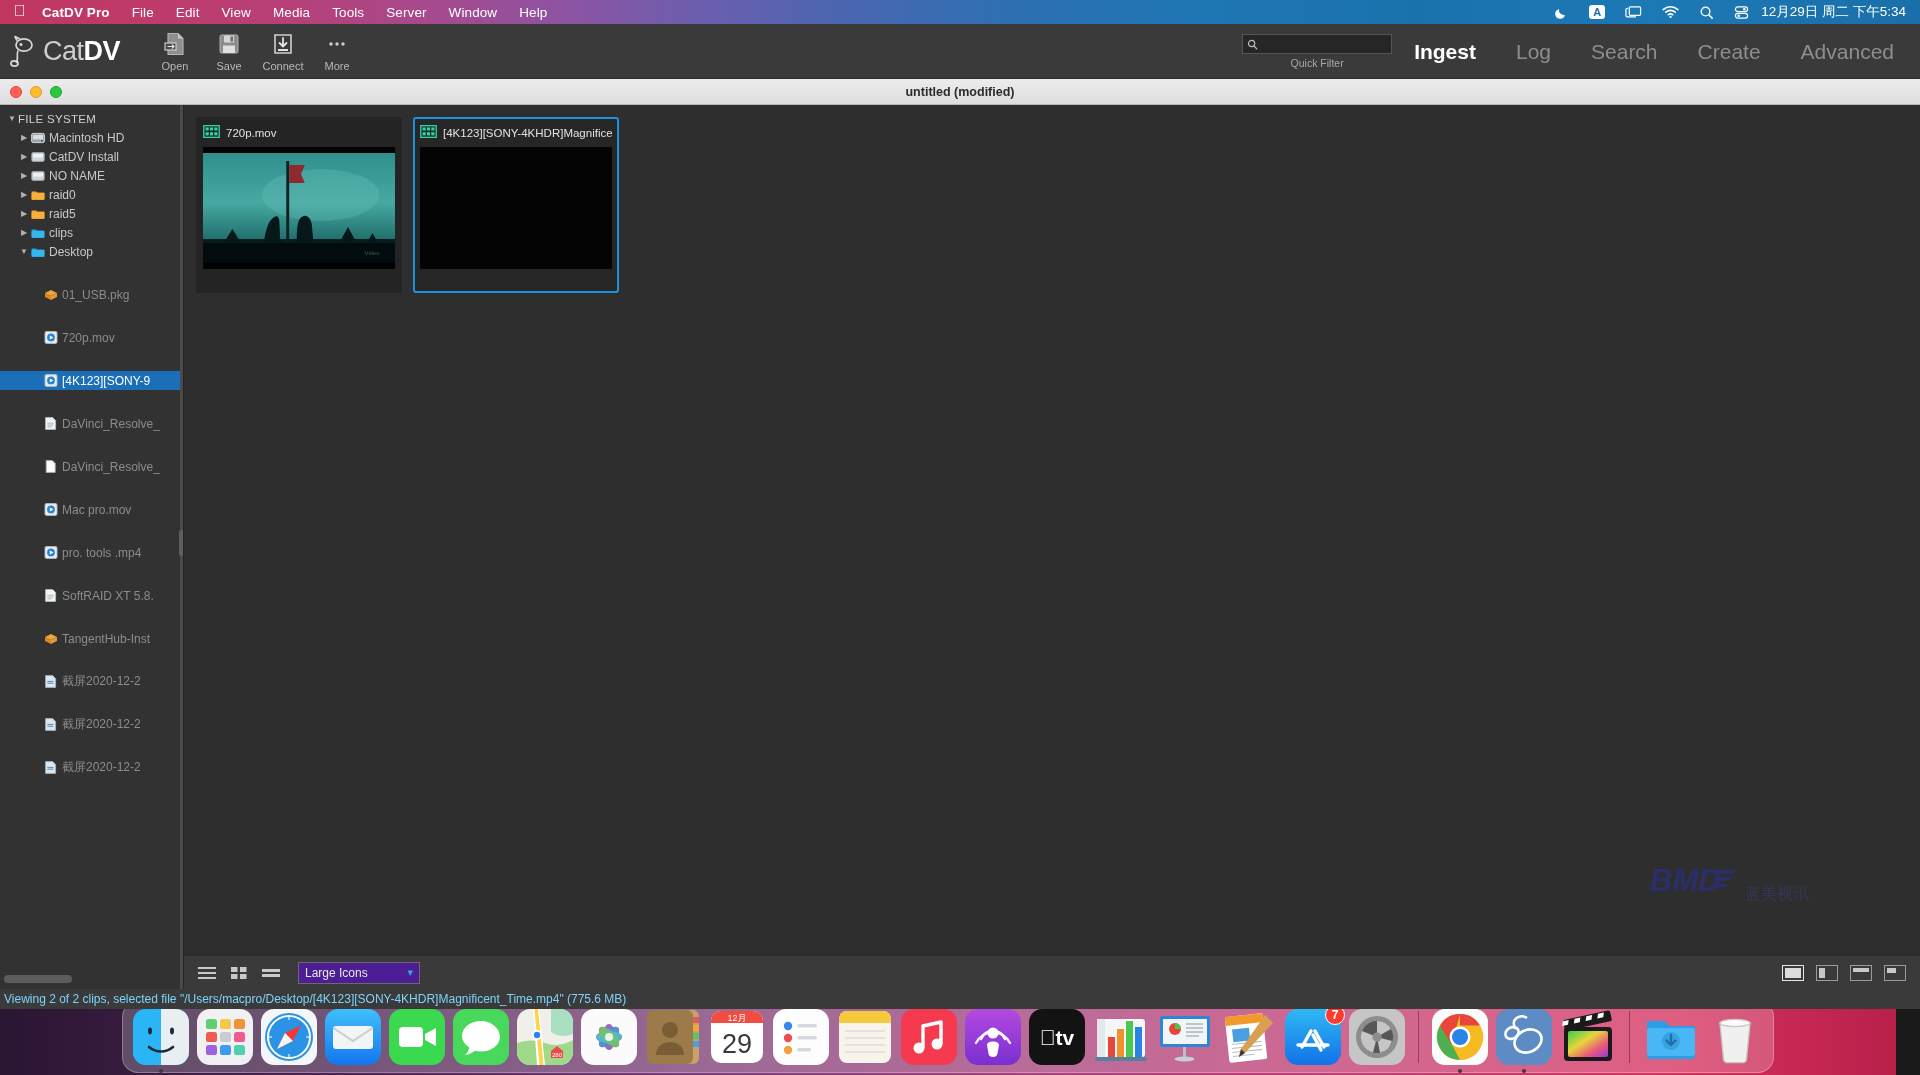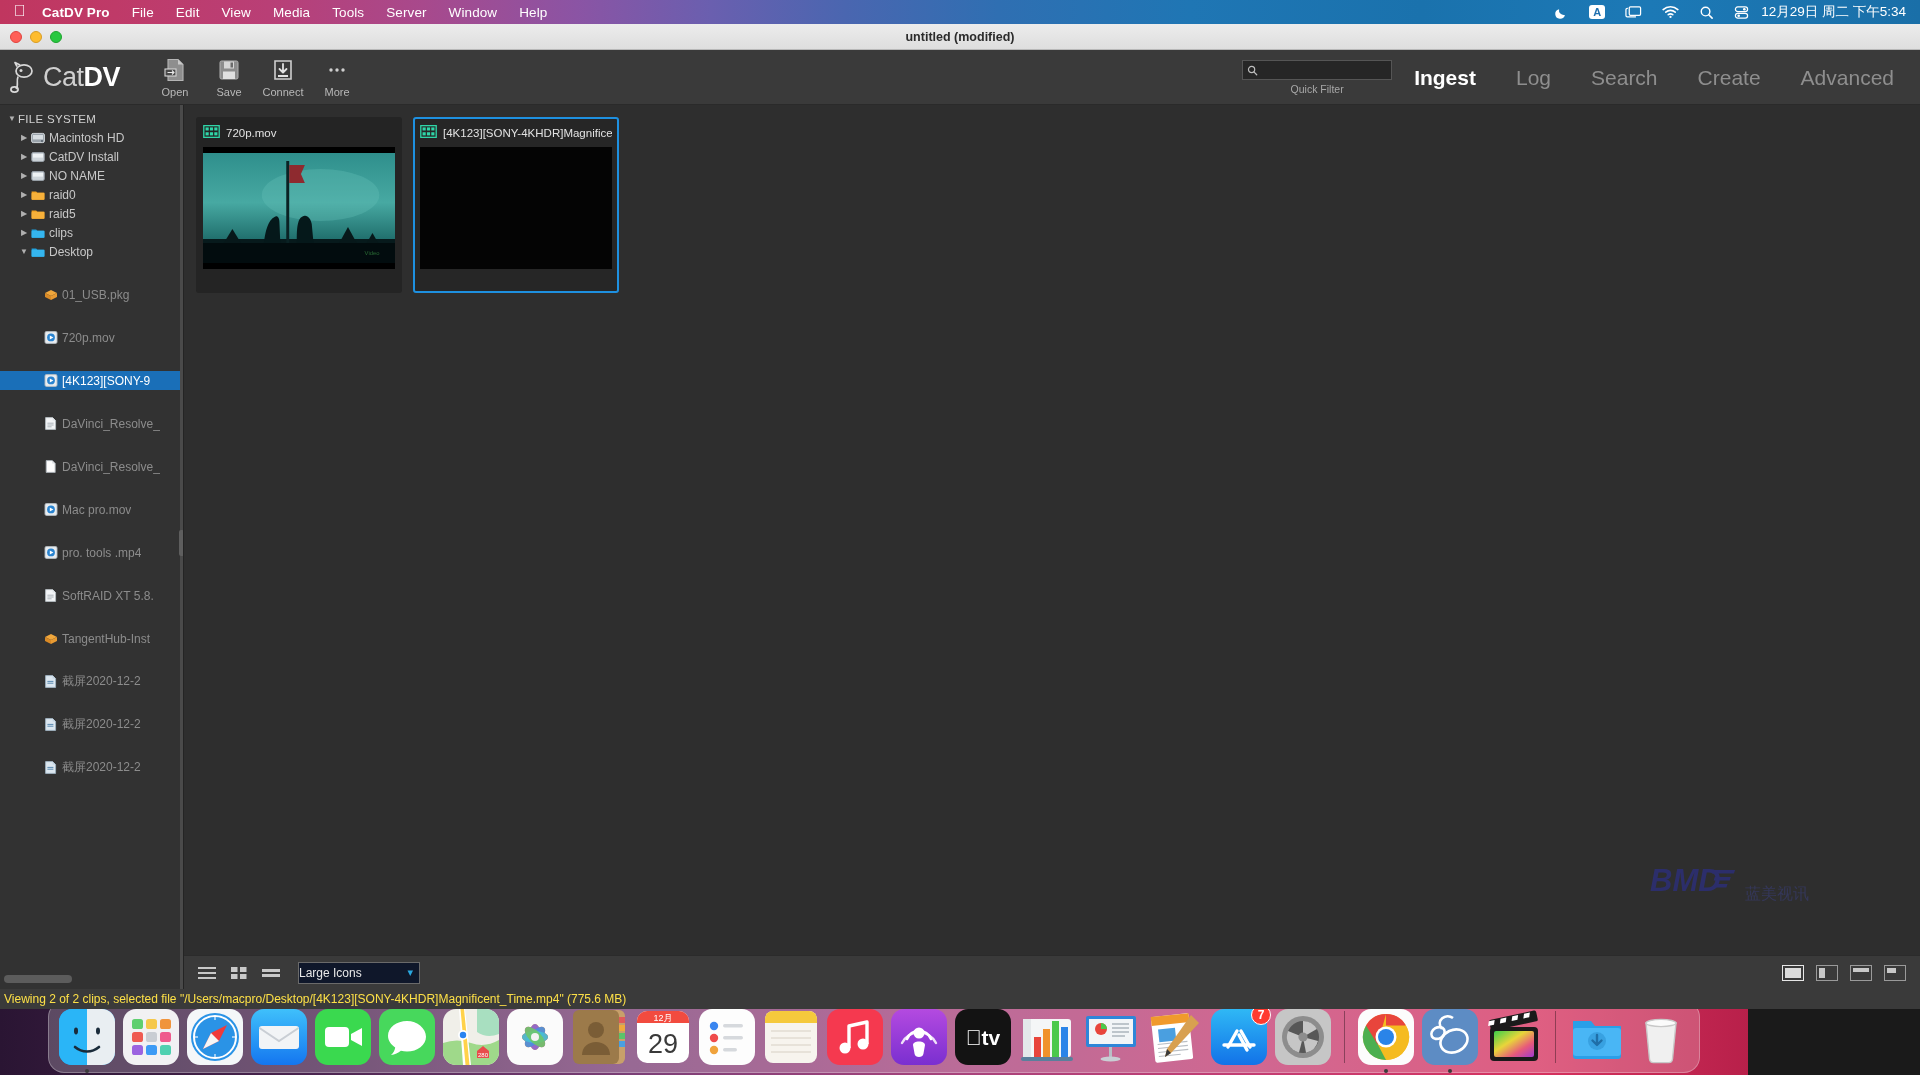--- a/index.html
+++ b/index.html
@@ -190,40 +190,40 @@
   
   #bottombar {
     height: 34px; background: #3a3a3a; border-top: 1px solid #2b2b2b;
     display: flex; align-items: center; padding: 0 10px; position: relative;
   }
   .vbtn {
     width: 26px; height: 22px; margin-right: 6px;
     display: flex; align-items: center; justify-content: center; cursor: default;
   }
   #viewmode-select {
-    margin-left: 8px; height: 22px; width: 122px; background: #0f172a;
+    margin-left: 8px; height: 22px; width: 122px; background: #4c1d95;
     border: 1px solid #6a6a6a; color: #e8e8e8; font-size: 12px;
-    display: flex; align-items: center; padding: 0 0; position: relative;
+    display: flex; align-items: center; padding: 0 6px; position: relative;
     cursor: default;
   }
   #viewmode-select .cv { position: absolute; right: 6px; color: #29a8e0; font-size: 11px;}
   #panel-btns { position: absolute; right: 14px; display: flex; gap: 12px; }
   .pbtn { width: 22px; height: 16px; border: 1px solid #9a9a9a; cursor: default;
           position: relative; background: #3a3a3a; }
 
   #statusbar {
     position: absolute; top: 989px; left: 0; width: 1920px; height: 20px;
-    background: #3a3a3a; color: #fde047; font-size: 12px;
+    background: #3a3a3a; color: #7dd3fc; font-size: 12px;
     display: flex; align-items: center; padding-left: 4px; z-index: 12;
     white-space: nowrap; overflow: hidden;
   }
 
   
   #desktop {
-    position: absolute; top: 989px; left: 0; width: 1748px; height: 86px;
+    position: absolute; top: 989px; left: 0; width: 1896px; height: 86px;
     background: linear-gradient(to right, #2a1533 0%, #4b2550 18%,
       #7b3f77 36%, #a8437c 55%, #c43d72 72%, #d6325f 88%, #b8204a 100%);
     z-index: 5;
   }
   #dock {
     position: absolute; bottom: 2px; left: 50%; transform: translateX(-50%);
     height: 72px; display: flex; align-items: center; gap: 4px;
     padding: 0 8px;
     background: rgba(255,255,255,0.22);
     border: 1px solid rgba(255,255,255,0.28);
@@ -294,29 +294,20 @@
         <rect x="1.5" y="9" width="13" height="5" rx="2.5" fill="none" stroke="#fff" stroke-width="1.3"></rect>
         <circle cx="5" cy="11.5" r="1.4" fill="#fff"></circle>
       </svg>
     </span>
     <span class="clock">12月29日 周二 下午5:34</span>
   </span>
 </div>
 
 <div id="window">
 
-  <div id="titlebar">
-    <div class="traffic">
-      <span class="tl red"></span>
-      <span class="tl yellow"></span>
-      <span class="tl green"></span>
-    </div>
-    <div id="win-title">untitled (modified)</div>
-  </div>
-
   <div id="toolbar">
     <div id="brand">
       <svg class="logo-mark" viewBox="0 0 34 34">
         <ellipse cx="16" cy="11" rx="8" ry="6.2" fill="none" stroke="#d8d8d8" stroke-width="1.7"></ellipse>
         <path d="M9 6.5 L7 2.5 L12 5" fill="none" stroke="#d8d8d8" stroke-width="1.7" stroke-linejoin="round"></path>
         <circle cx="13" cy="10.5" r="1.5" fill="#d8d8d8"></circle>
         <path d="M10 16.5 C8 22 11 26 8 29" fill="none" stroke="#d8d8d8" stroke-width="1.7"></path>
         <ellipse cx="6.5" cy="29.5" rx="3.6" ry="2.6" fill="none" stroke="#d8d8d8" stroke-width="1.7"></ellipse>
       </svg>
       <span class="logo-text"><span>Cat</span><b>DV</b></span>
@@ -378,20 +369,29 @@
           <input type="text" value="" placeholder="" style="">
         </div>
         <div id="quickfilter-label">Quick Filter</div>
       </div>
       <span class="mode-tab active">Ingest</span>
       <span class="mode-tab">Log</span>
       <span class="mode-tab">Search</span>
       <span class="mode-tab">Create</span>
       <span class="mode-tab">Advanced</span>
     </div>
+  </div>
+
+  <div id="titlebar">
+    <div class="traffic">
+      <span class="tl red"></span>
+      <span class="tl yellow"></span>
+      <span class="tl green"></span>
+    </div>
+    <div id="win-title">untitled (modified)</div>
   </div>
 
   <div id="body-split">
 
     <div id="sidebar">
       <div id="tree">
         <div class="tnode ind0">
           <span class="tw">▼</span>
           <span class="root-label">FILE SYSTEM</span>
         </div>

